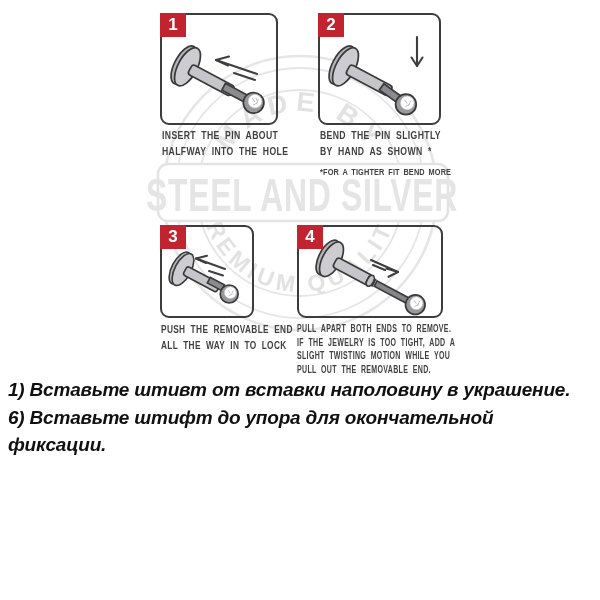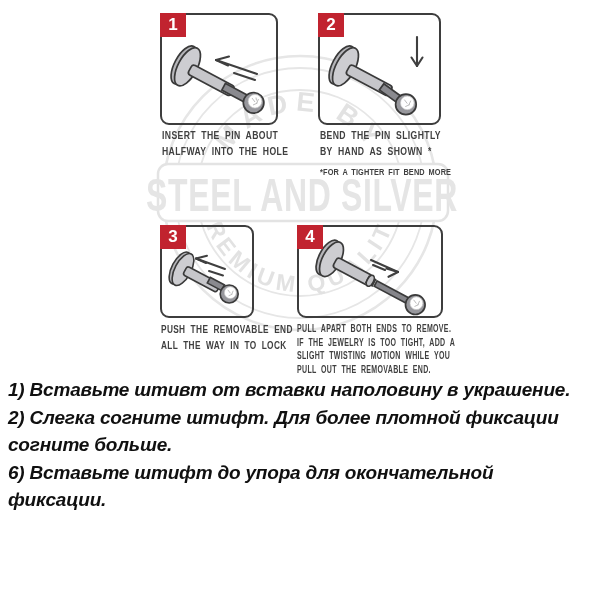--- a/index.html
+++ b/index.html
@@ -170,17 +170,16 @@
 
   <div class="cap cap4">
     <div class="capline">PULL APART BOTH ENDS TO REMOVE.</div>
     <div class="capline">IF THE JEWELRY IS TOO TIGHT, ADD A</div>
     <div class="capline">SLIGHT TWISTING MOTION WHILE YOU</div>
     <div class="capline">PULL OUT THE REMOVABLE END.</div>
   </div>
 
   <div class="ru">
     <p>1) Вставьте штивт от вставки наполовину в украшение.</p>
-    <p>2) Слегка согните штифт. Для более плотной фиксации согните больше.</p>
     <p>6) Вставьте штифт до упора для окончательной фиксации.</p>
   </div>
 
 </div>
 
 </body></html>

